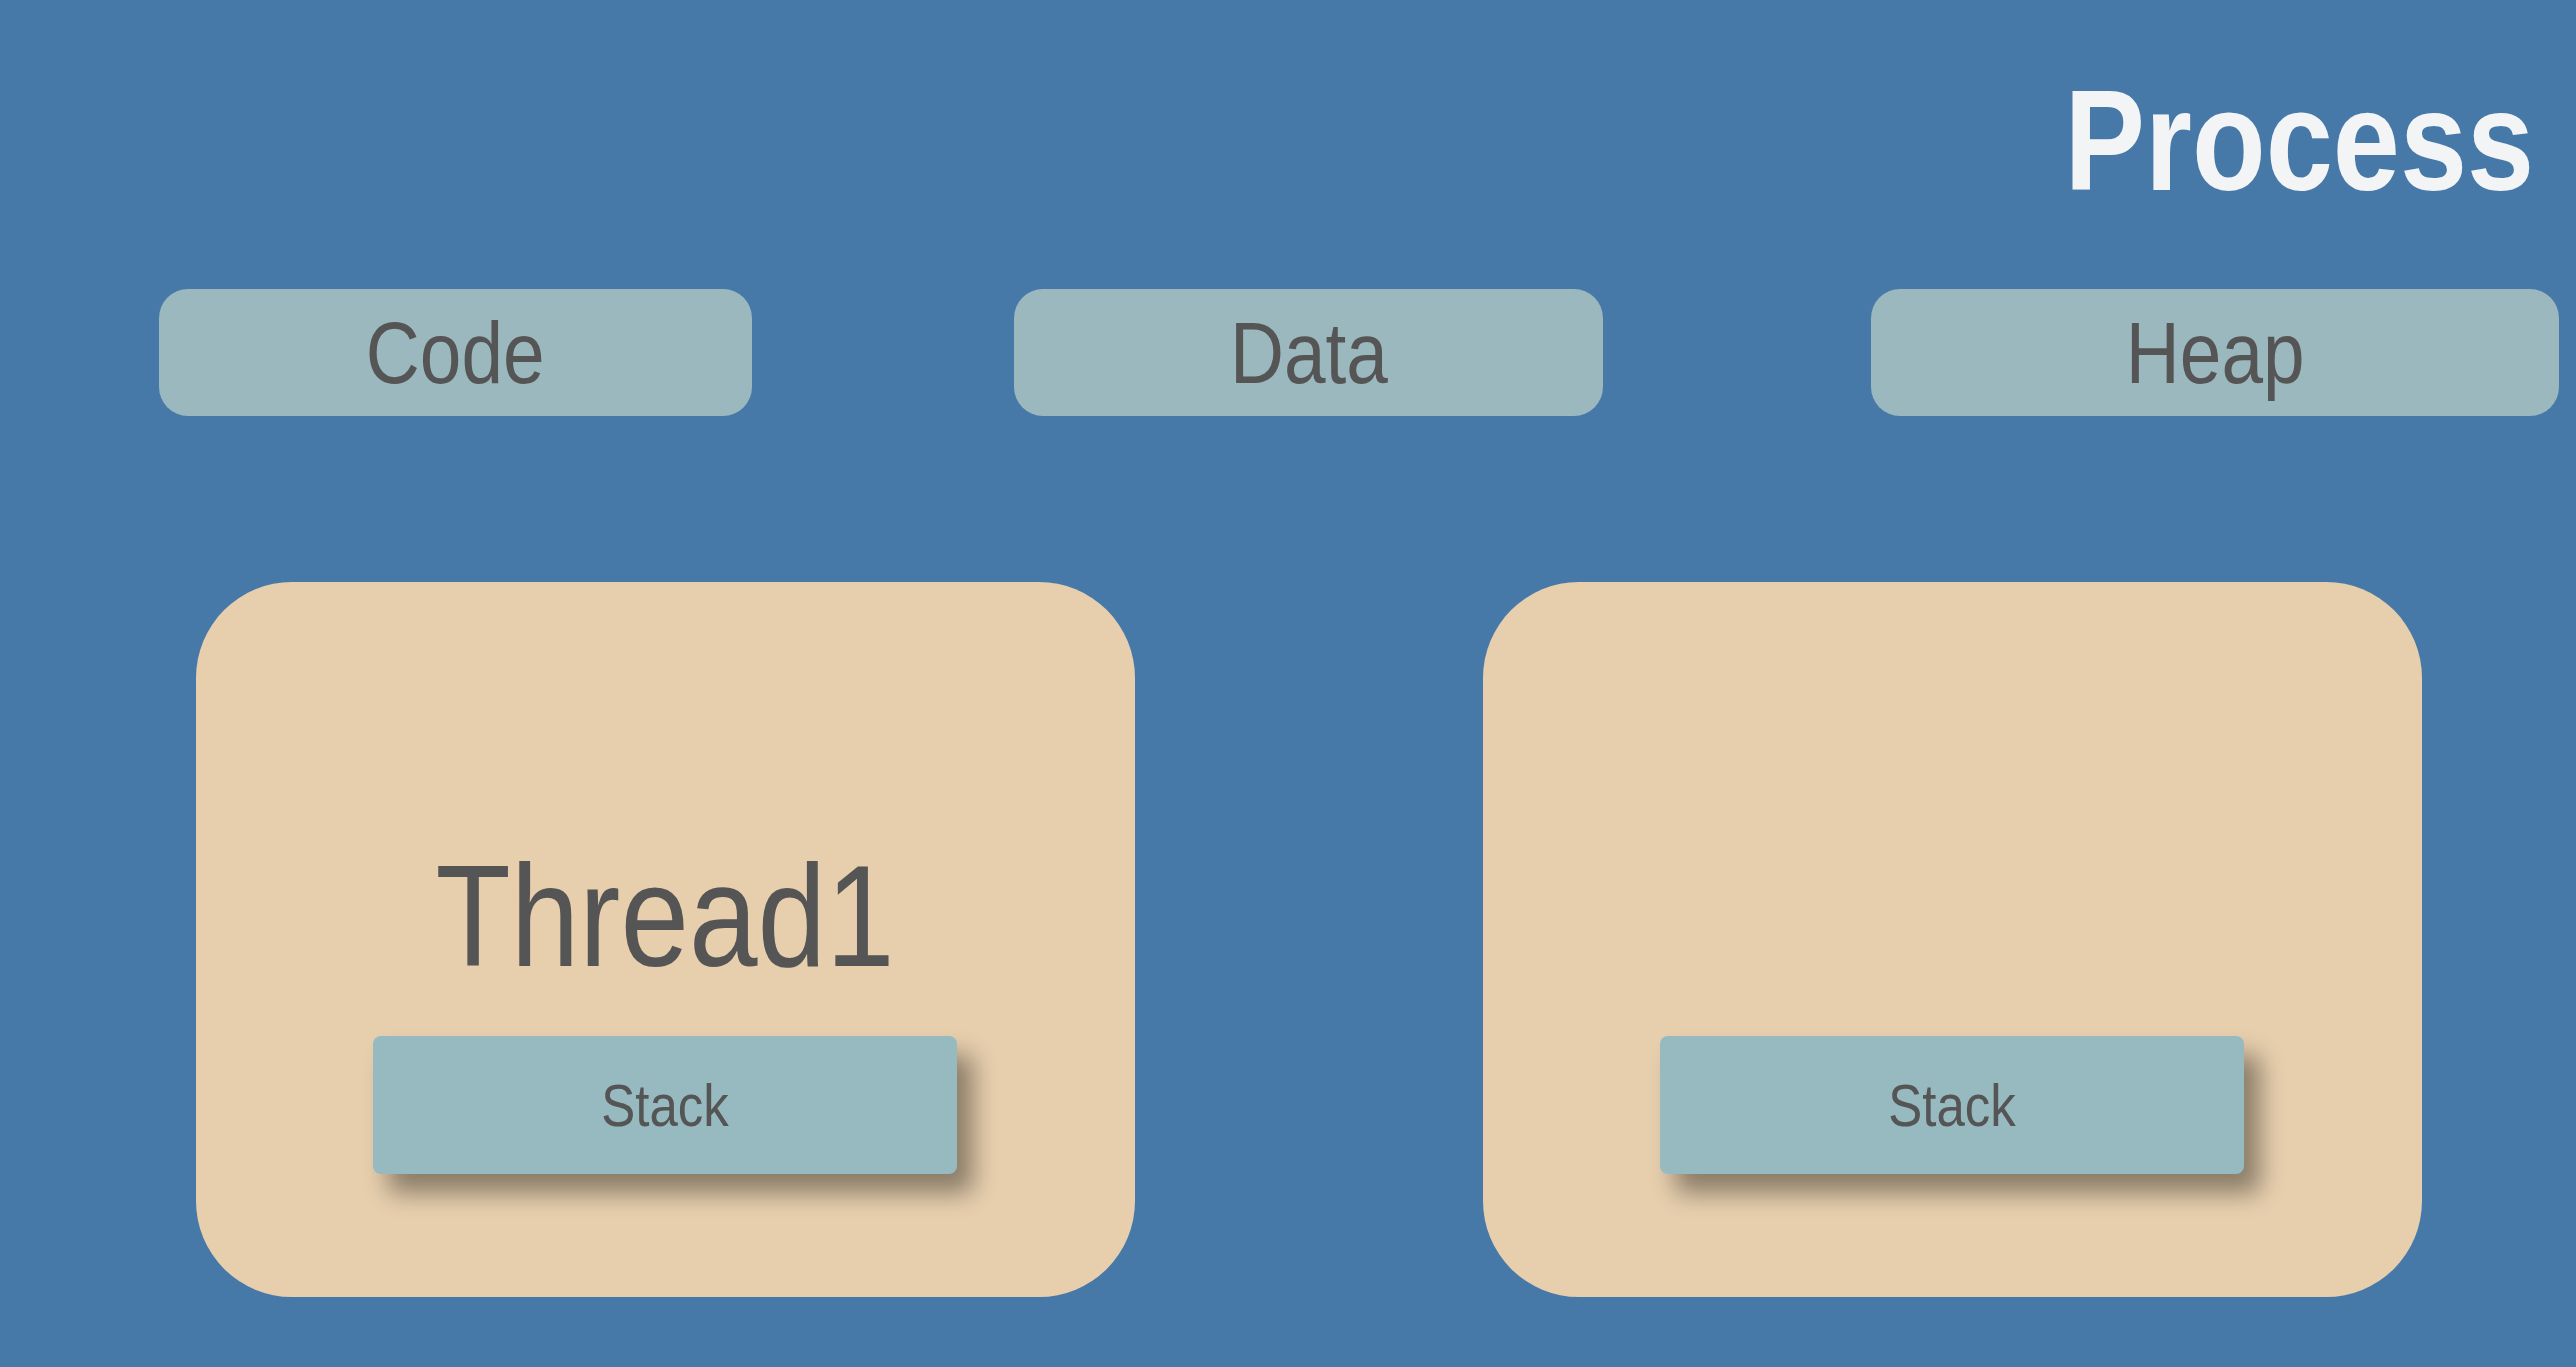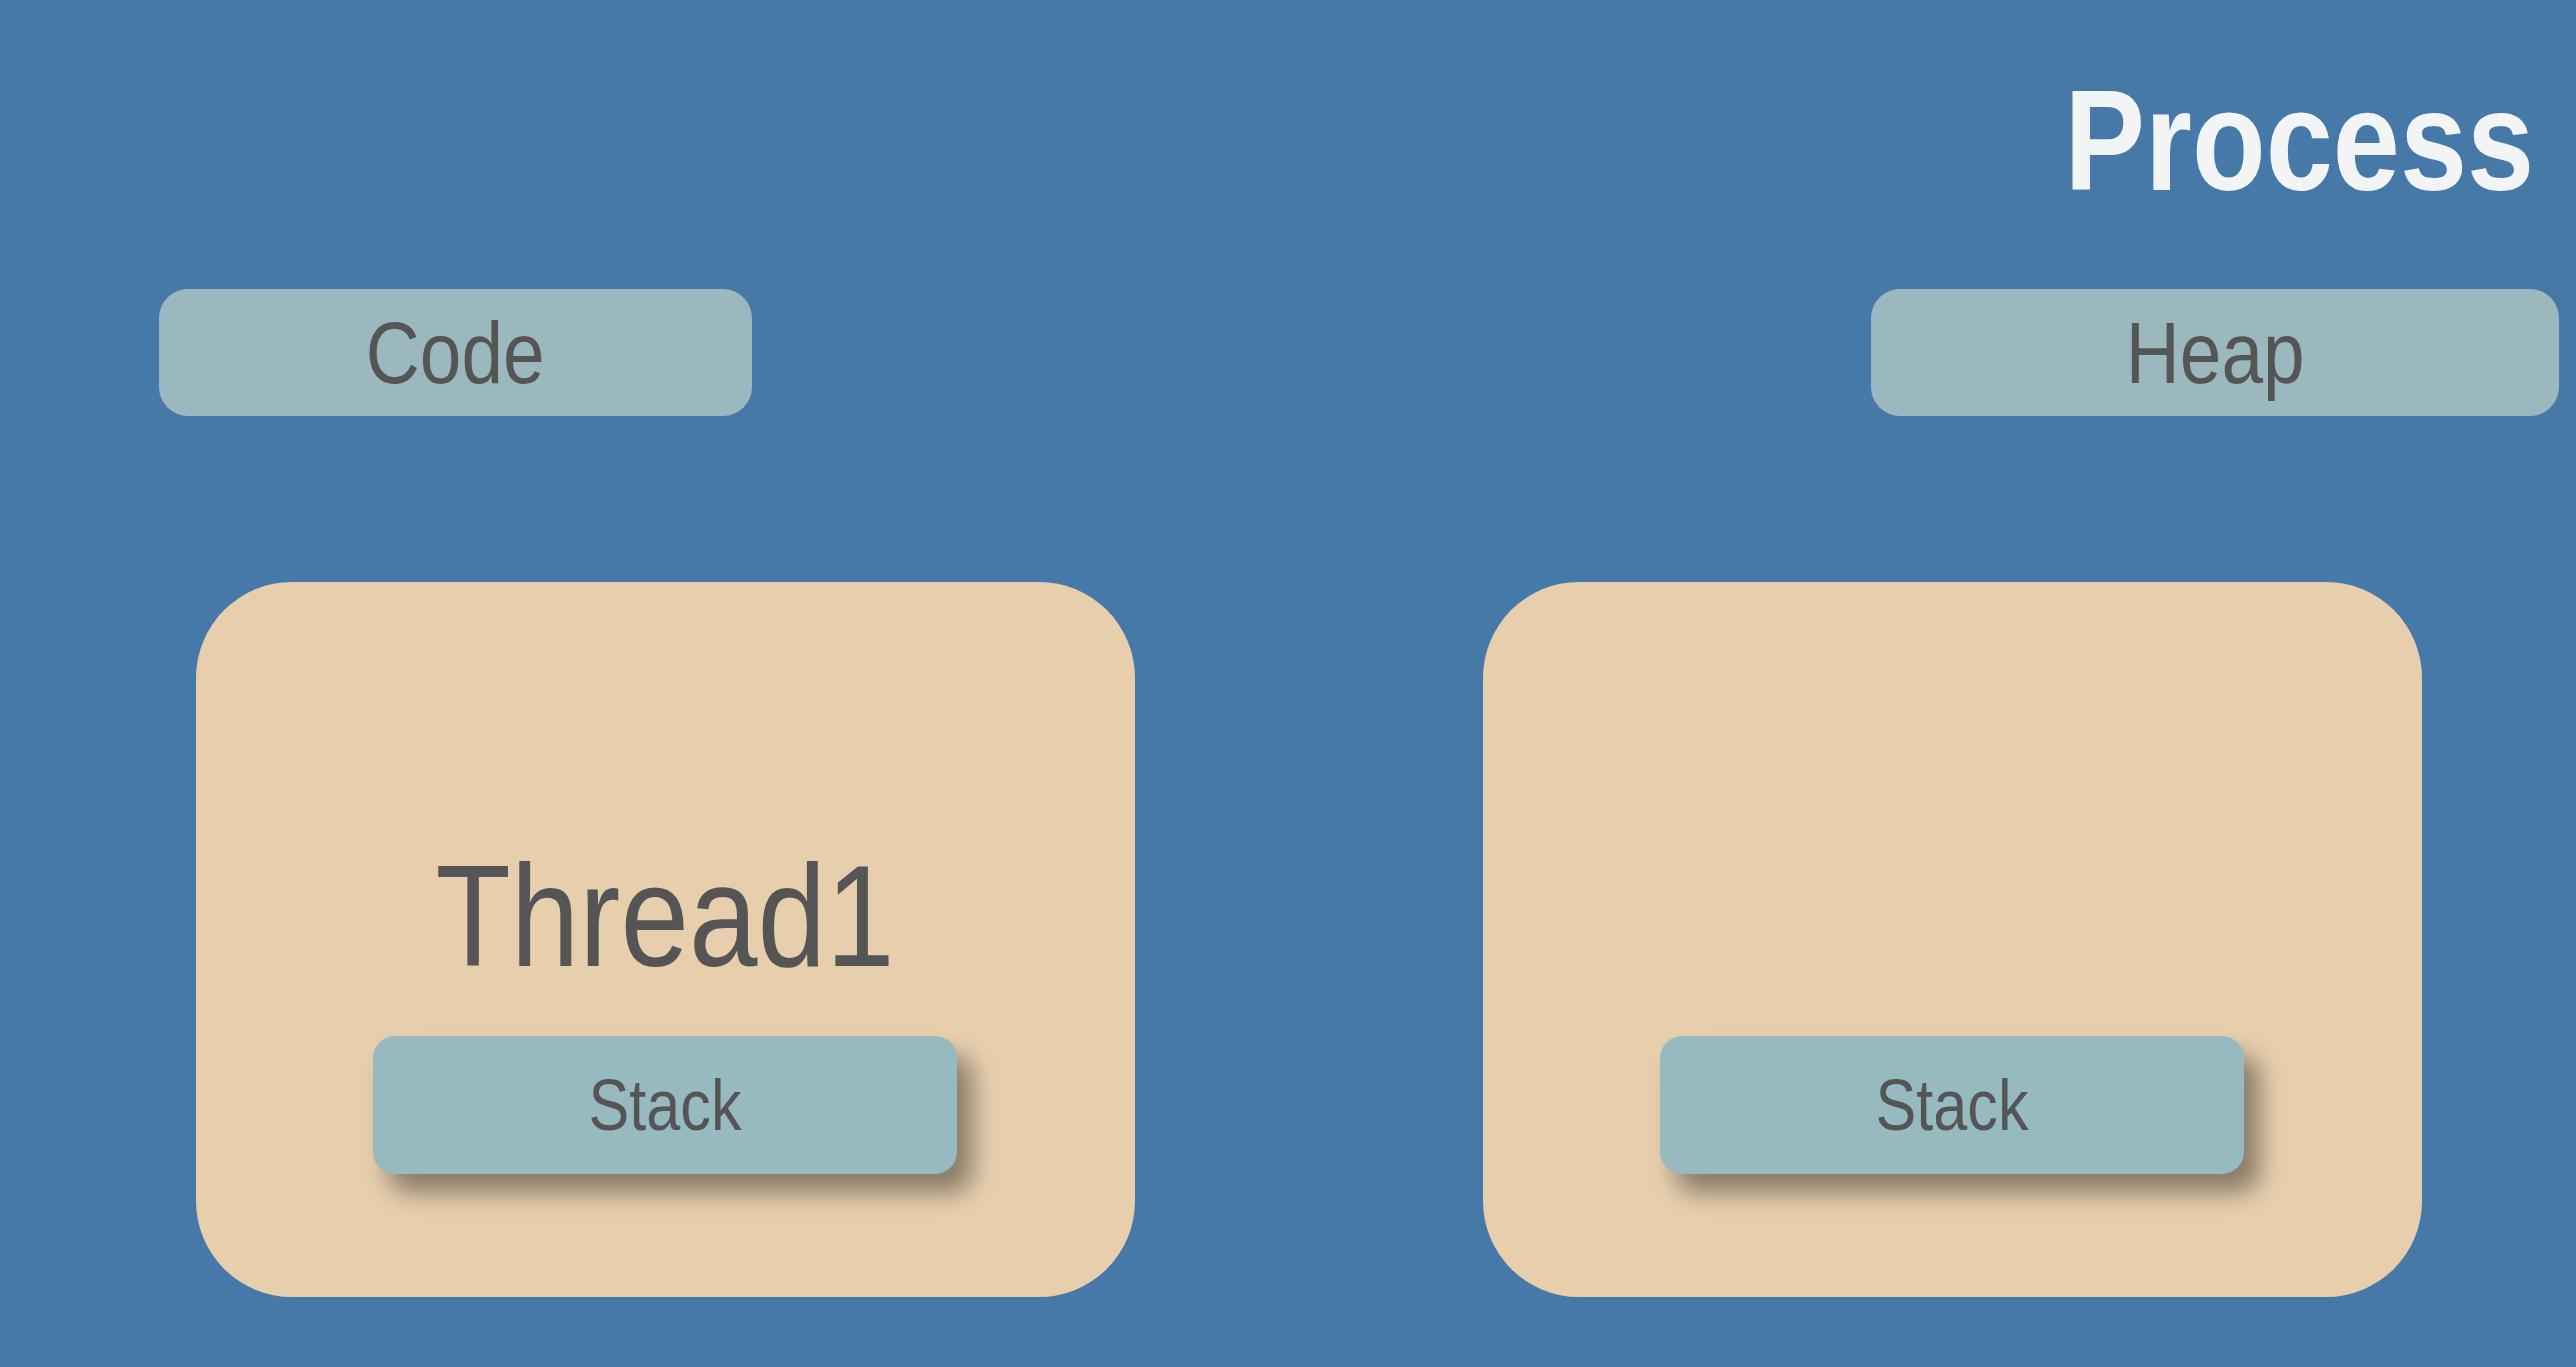--- a/index.html
+++ b/index.html
@@ -72,43 +72,46 @@
     line-height: 145px;
     font-weight: 400;
     color: var(--label-text);
   }
   .stack {
     position: absolute;
     left: 177px;
     top: 454px;
     width: 584px;
     height: 138px;
-    border-radius: 22px;
+    border-radius: 8px;
     background: var(--stack-box);
     box-shadow: 15.5px 19px 24px rgba(0, 0, 0, 0.40);
     display: flex;
     align-items: center;
     justify-content: center;
-    font-size: 72px;
+    font-size: 60px;
     color: var(--label-text);
   }
 </style>
 </head>
 <body>
 
 <div class="canvas">
 
   <div class="title">
     <span class="scalex">Process</span>
   </div>
 
   <div class="seg seg-code">
     <span class="scalex">Code</span>
   </div>
 
+  <div class="seg seg-data">
+    <span class="scalex">Data</span>
+  </div>
 
   <div class="seg seg-heap">
     <span class="scalex">Heap</span>
   </div>
 
   <div class="thread thread-1">
     <div class="thread-label">
       <span class="scalex">Thread1</span>
     </div>
     <div class="stack">

